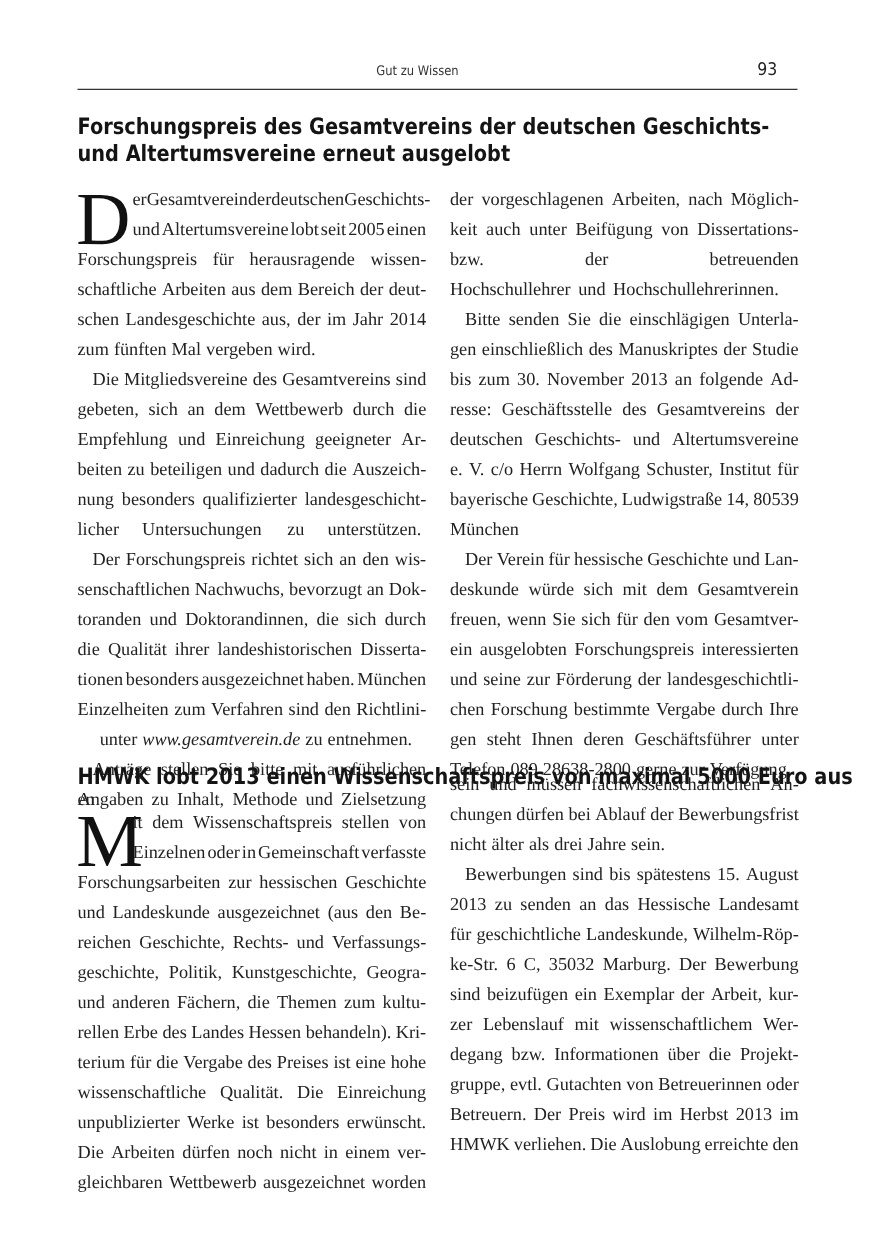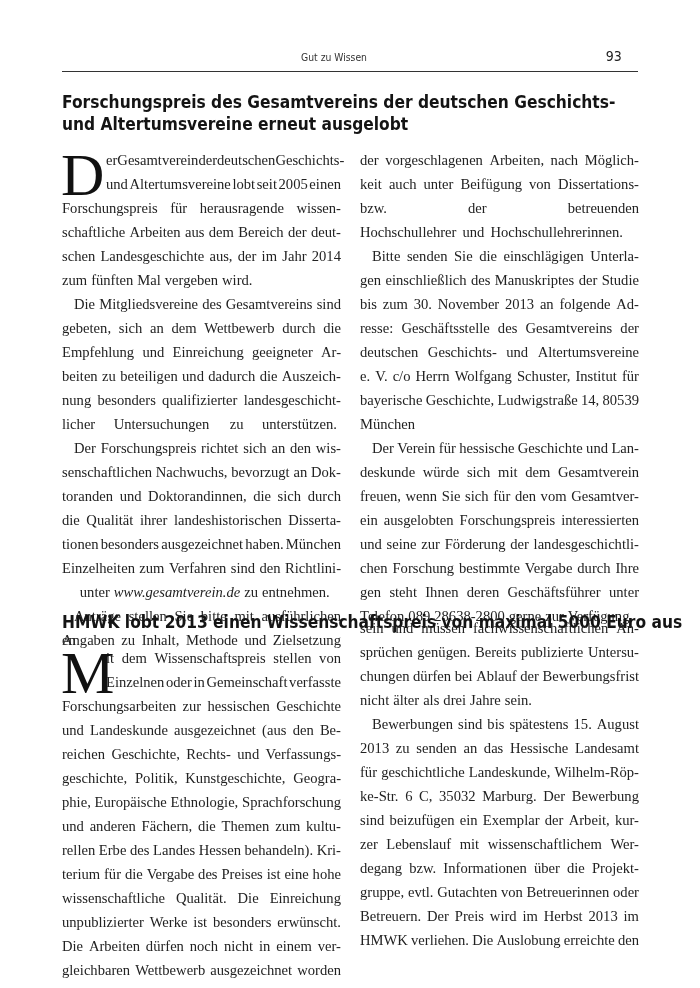--- a/index.html
+++ b/index.html
@@ -399,26 +399,20 @@
       <span class="w">und</span>
       <span class="w">Verfassungs-</span>
     </div>
     <div class="line">
       <span class="w">geschichte,</span>
       <span class="w">Politik,</span>
       <span class="w">Kunstgeschichte,</span>
       <span class="w">Geogra-</span>
     </div>
     <div class="line">
-      <span class="w">phie,</span>
-      <span class="w">Europäische</span>
-      <span class="w">Ethnologie,</span>
-      <span class="w">Sprachforschung</span>
-    </div>
-    <div class="line">
       <span class="w">und</span>
       <span class="w">anderen</span>
       <span class="w">Fächern,</span>
       <span class="w">die</span>
       <span class="w">Themen</span>
       <span class="w">zum</span>
       <span class="w">kultu-</span>
     </div>
     <div class="line">
       <span class="w">rellen</span>
@@ -472,27 +466,20 @@
   </div>
 <div class="col" id="a2r" style="left:360px; top:616px;">
     <div class="line">
       <span class="w">sein</span>
       <span class="w">und</span>
       <span class="w">müssen</span>
       <span class="w">fachwissenschaftlichen</span>
       <span class="w">An-</span>
     </div>
     <div class="line">
-      <span class="w">sprüchen</span>
-      <span class="w">genügen.</span>
-      <span class="w">Bereits</span>
-      <span class="w">publizierte</span>
-      <span class="w">Untersu-</span>
-    </div>
-    <div class="line">
       <span class="w">chungen</span>
       <span class="w">dürfen</span>
       <span class="w">bei</span>
       <span class="w">Ablauf</span>
       <span class="w">der</span>
       <span class="w">Bewerbungsfrist</span>
     </div>
     <div class="line last" style="justify-content: flex-start;">
       <span class="w" style="margin-right: 4px;">nicht</span>
       <span class="w" style="margin-right: 4px;">älter</span>

